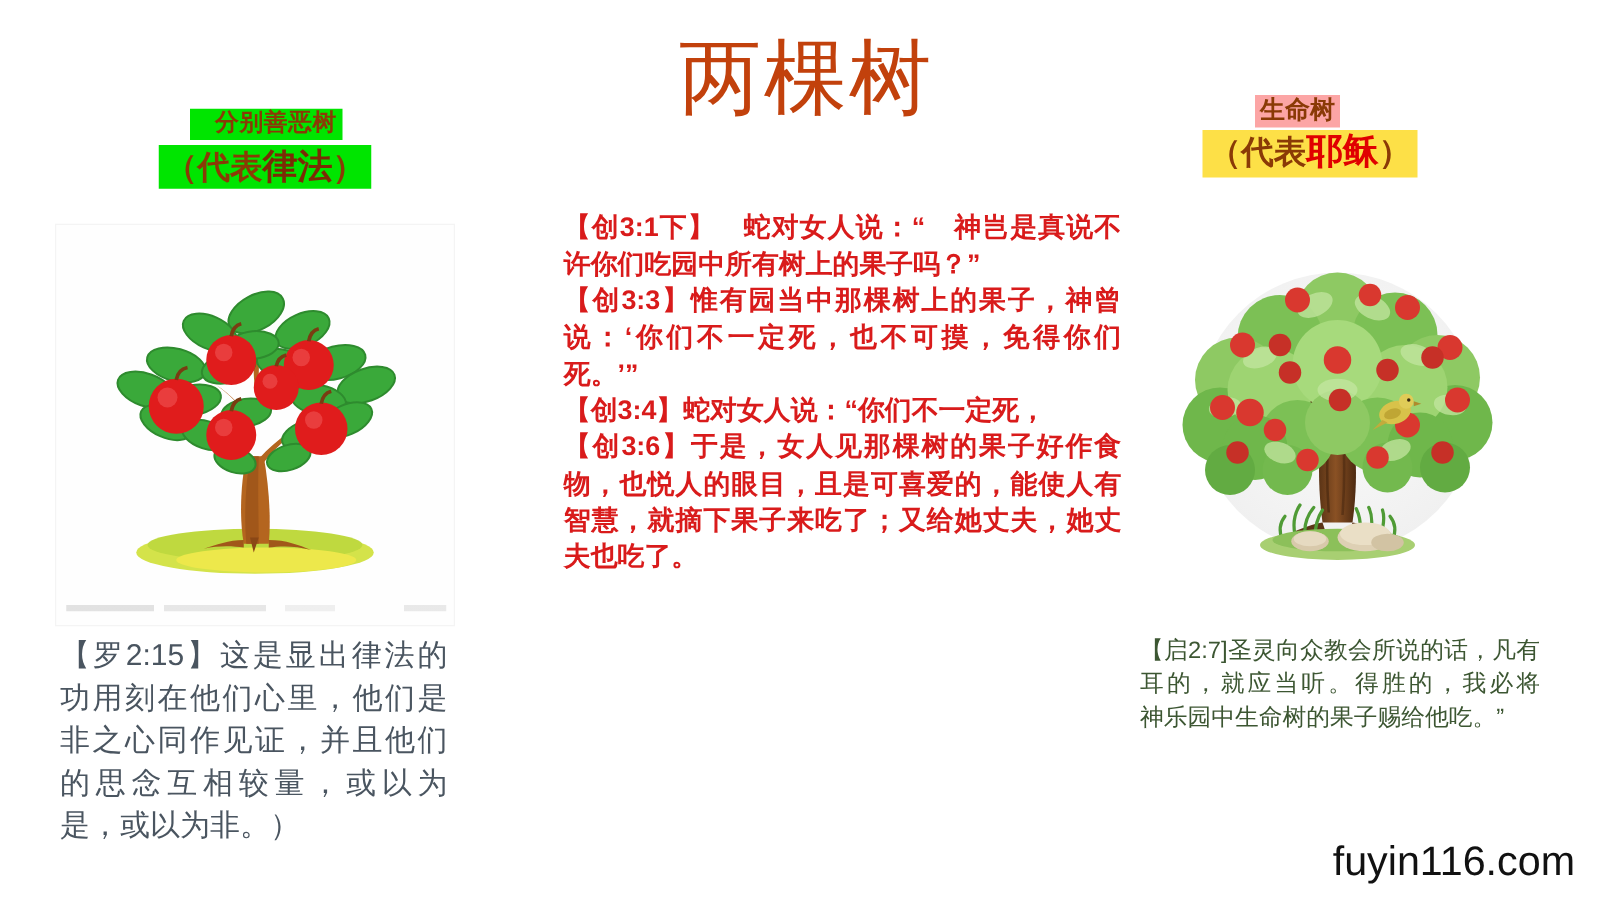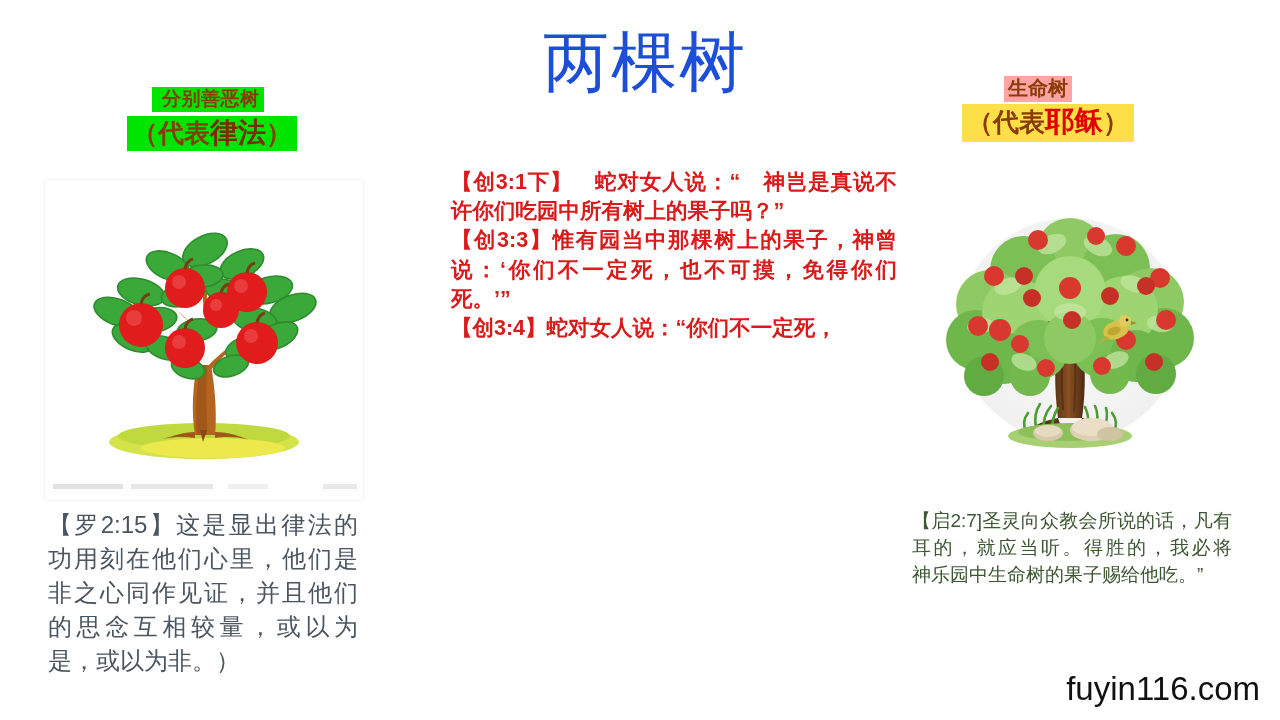--- a/index.html
+++ b/index.html
@@ -17,36 +17,36 @@
 
   
   #slide-title {
     position: absolute;
     left: 470px;
     top: 28px;
     width: 350px;
     text-align: center;
     font-size: 66px;
     line-height: 1.05;
-    color: #1d4ed8;
+    color: #c2410c;
     font-weight: 400;
     letter-spacing: 2px;
     white-space: nowrap;
   }
 
   
   #left-label-line1 {
     position: absolute;
     left: 152px;
     top: 87px;
     background: #00e500;
     color: #8a3a06;
     font-size: 19px;
     font-weight: bold;
-    padding: 2px 4px 3px 10px;
+    padding: 2px 4px 3px 20px;
     line-height: 1.05;
     letter-spacing: 0.5px;
     white-space: nowrap;
   }
   #left-label-line2 {
     position: absolute;
     left: 127px;
     top: 116px;
     background: #00e500;
     color: #8a3a06;
@@ -255,20 +255,21 @@
   </svg>
   <div id="left-tree-watermark"></div>
 </div>
 
 <div id="left-caption">【罗2:15】这是显出律法的功用刻在他们心里，他们是非之心同作见证，并且他们的思念互相较量，或以为是，或以为非。）</div>
 
 <div id="center-scripture">
   <p>【创3:1下】　蛇对女人说：“　神岂是真说不许你们吃园中所有树上的果子吗？”</p>
   <p>【创3:3】惟有园当中那棵树上的果子，神曾说：‘你们不一定死，也不可摸，免得你们死。’”</p>
   <p>【创3:4】蛇对女人说：“你们不一定死，</p>
+  <p>【创3:6】于是，女人见那棵树的果子好作食物，也悦人的眼目，且是可喜爱的，能使人有智慧，就摘下果子来吃了；又给她丈夫，她丈夫也吃了。</p>
 </div>
 
 <div id="right-label-line1">生命树</div>
 <div id="right-label-line2">
   <span>（代表</span><span class="emph">耶稣</span><span>）</span>
 </div>
 
 <div id="right-tree-image">
   <svg width="300" height="320" viewBox="0 0 300 320">
     <defs>

